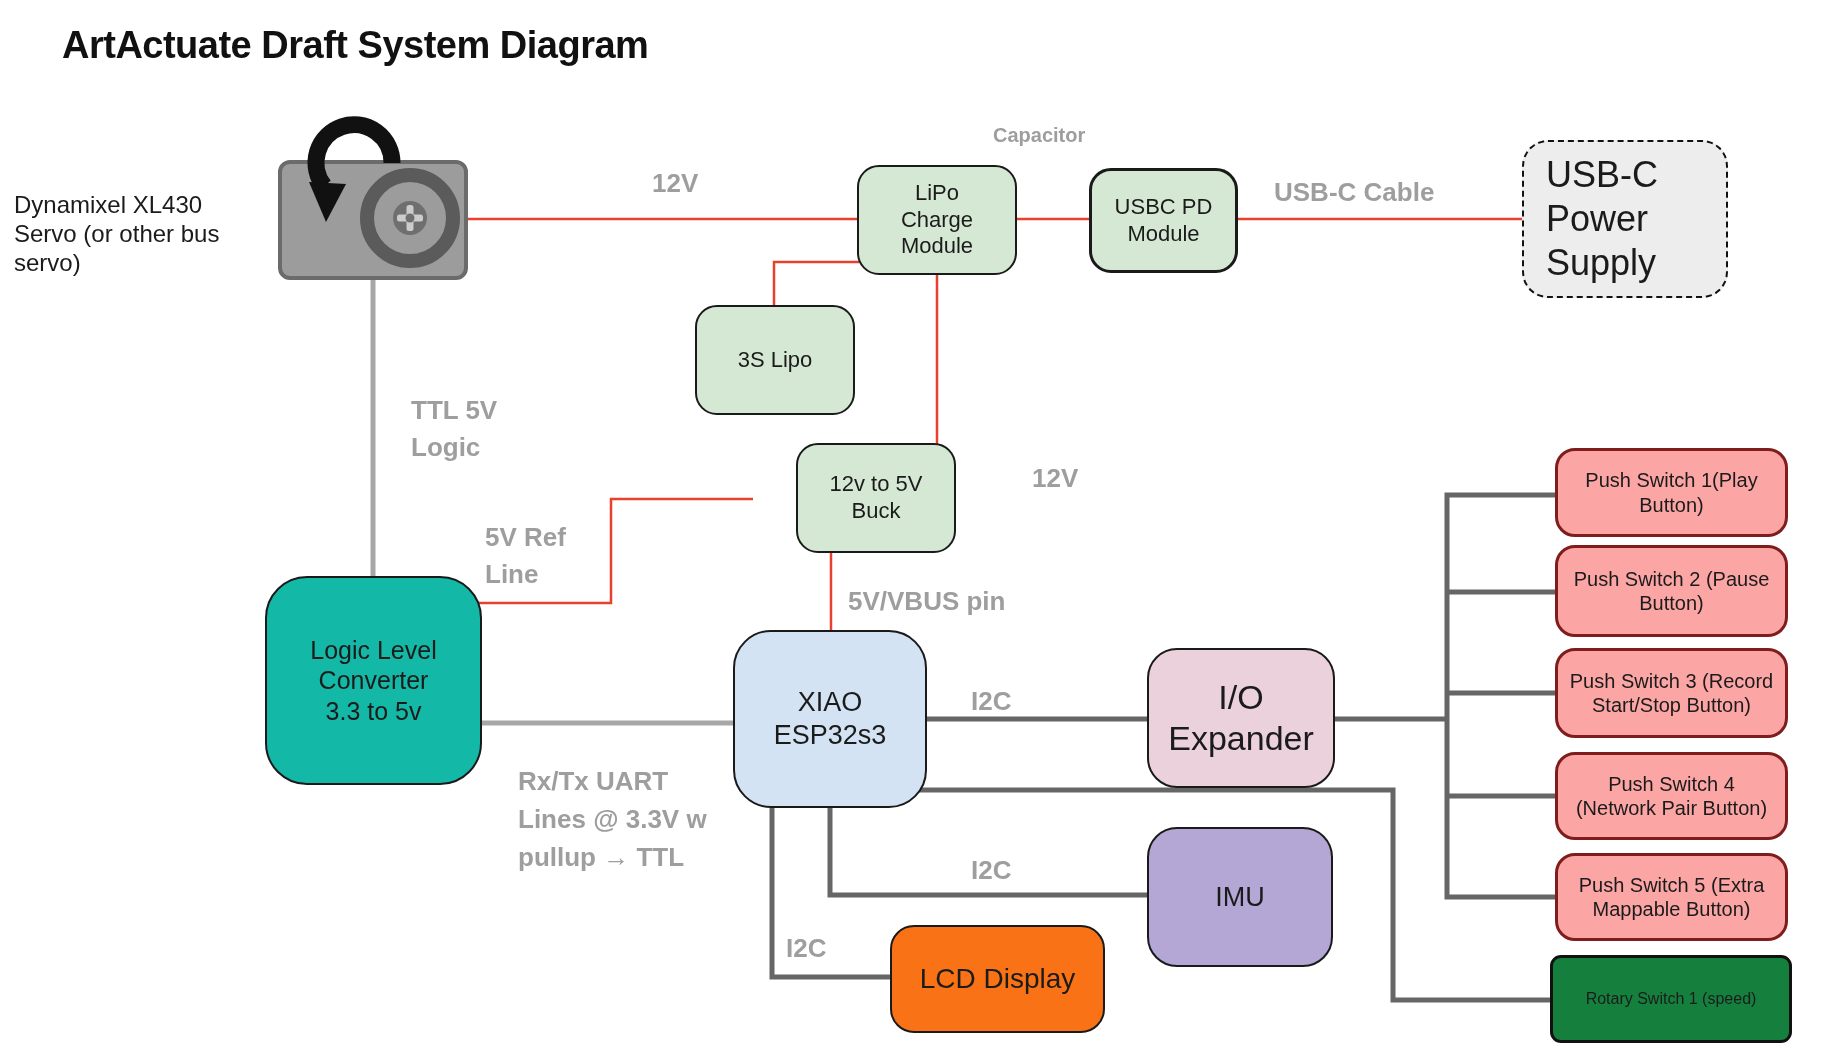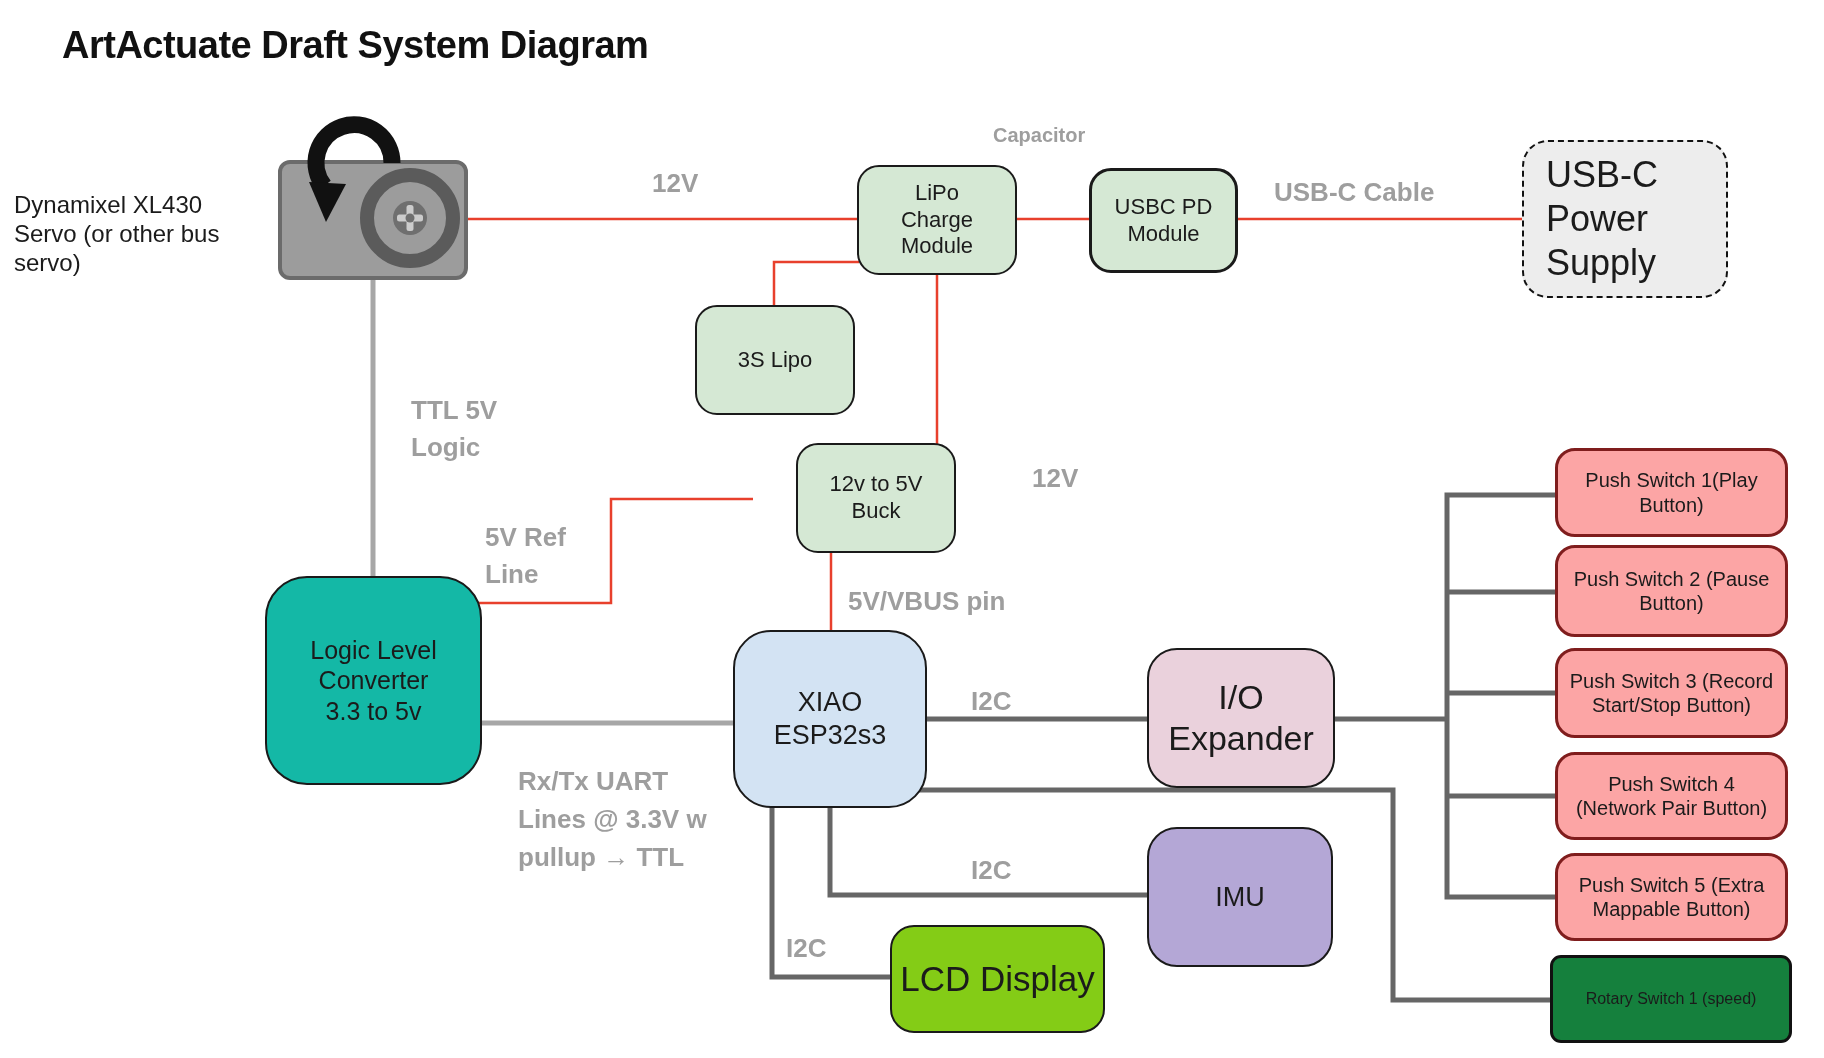--- a/index.html
+++ b/index.html
@@ -26,21 +26,21 @@
     text-align: center;
     color: #1b1b1b;
     z-index: 2;
     line-height: 1.22;
   }
   .green  { background: #d5e8d4; border: 2px solid #1a1a1a; border-radius: 22px; font-size: 22px; }
   .peach  { background: #14b8a6; border: 2.5px solid #1a1a1a; border-radius: 42px; font-size: 25px; }
   .bluelt { background: #d3e3f3; border: 2.5px solid #1a1a1a; border-radius: 38px; font-size: 27px; }
   .pink   { background: #ead1dc; border: 2.5px solid #1a1a1a; border-radius: 30px; font-size: 34px; }
   .purple { background: #b4a7d6; border: 2.5px solid #1a1a1a; border-radius: 30px; font-size: 27px; }
-  .teal   { background: #84cc16; border: 2.5px solid #1a1a1a; border-radius: 24px; font-size: 35px; }
+  .teal   { background: #f97316; border: 2.5px solid #1a1a1a; border-radius: 24px; font-size: 28px; }
   .btn    { background: #fca5a5; border: 3px solid #7f1d1d; border-radius: 20px; font-size: 20px; padding: 0 10px; }
   .rotary { background: #15803d; border: 3px solid #111111; border-radius: 11px; font-size: 16px; padding: 0 25px; }
   .supply {
     background: #ededed; border: 2.5px dashed #111111; border-radius: 26px;
     font-size: 36px; justify-content: flex-start; text-align: left;
     padding-left: 22px; padding-right: 12px;
   }
   .servo-body {
     position: absolute;
     box-sizing: border-box;

